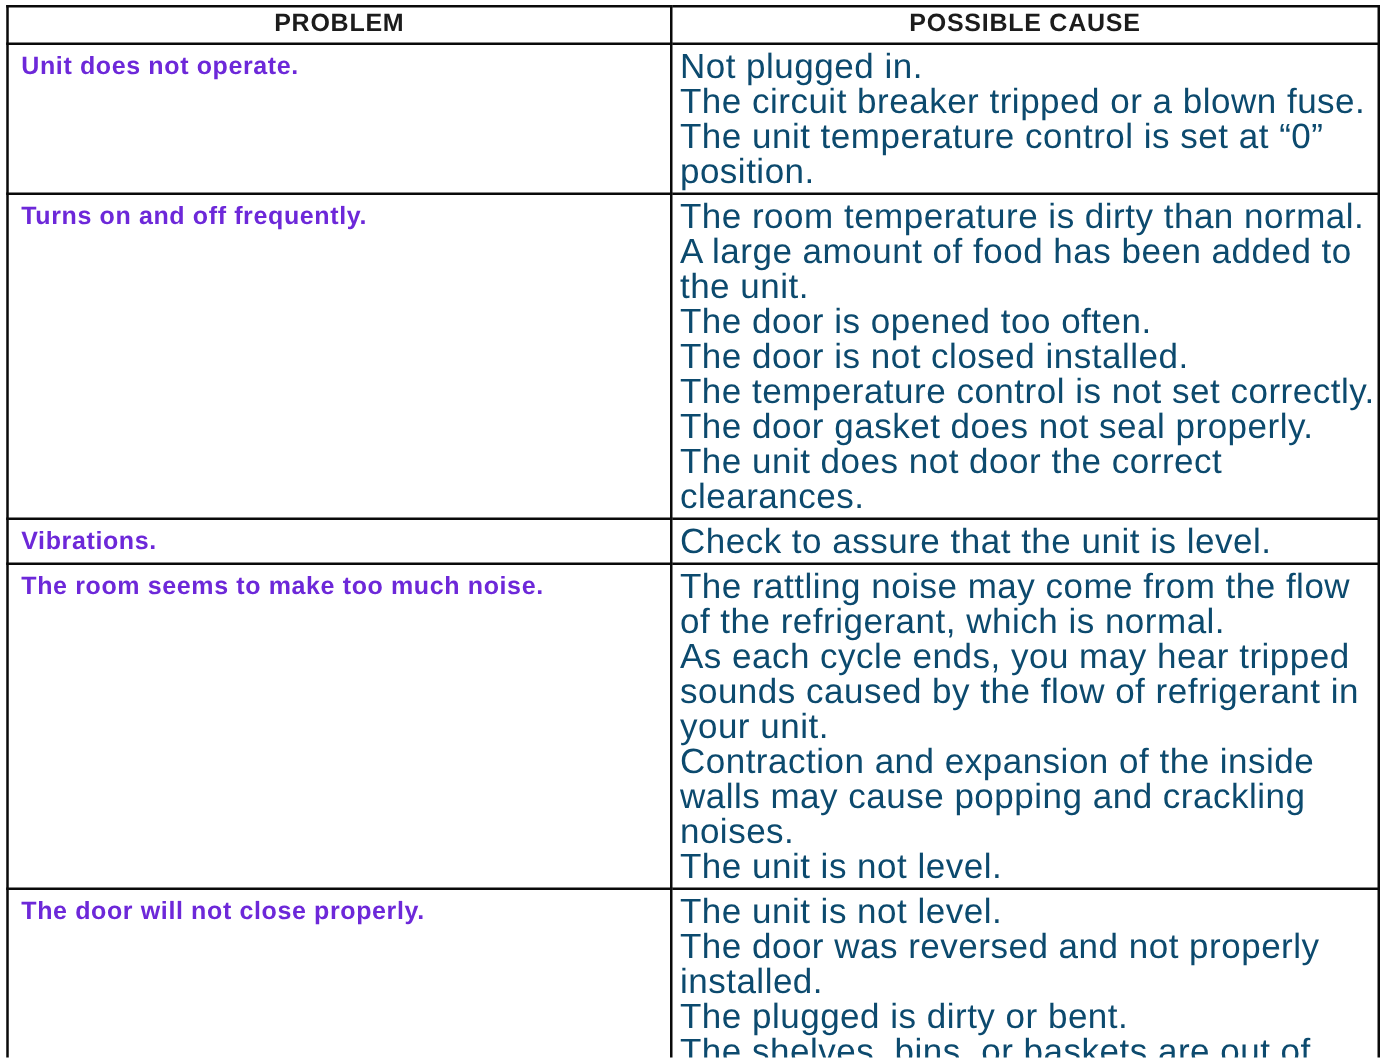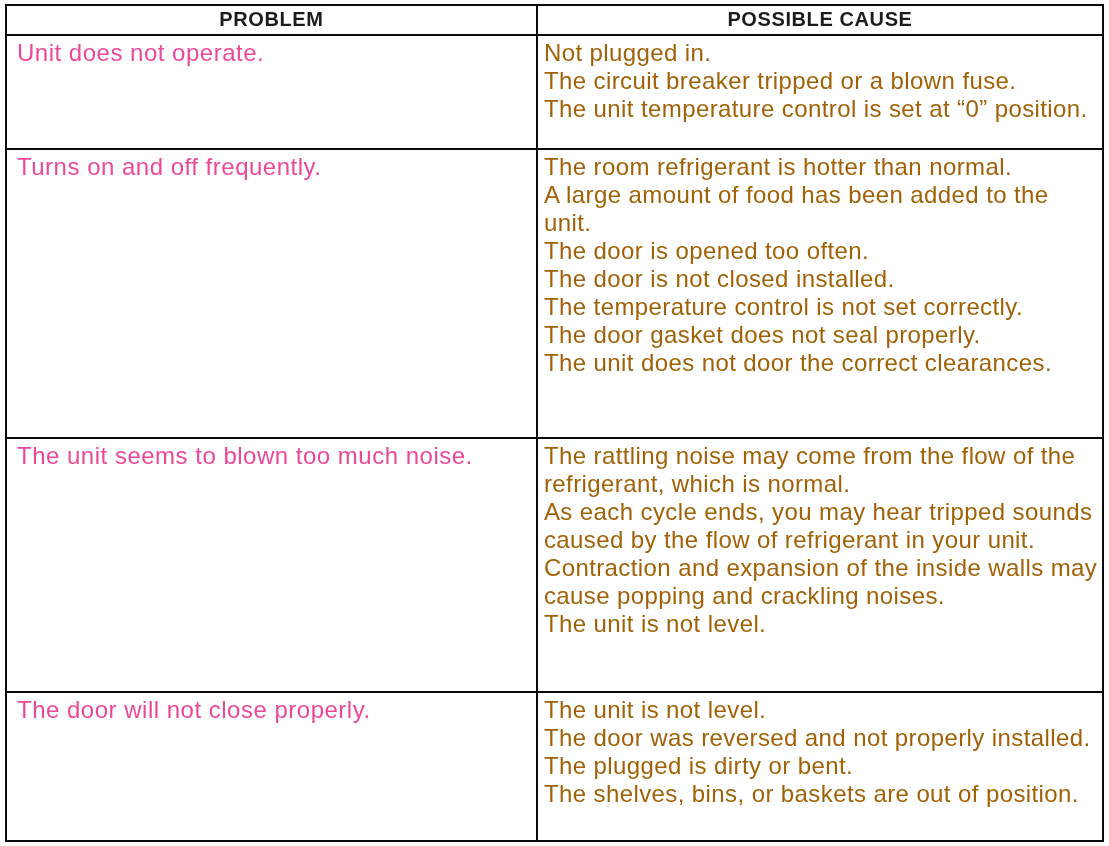--- a/index.html
+++ b/index.html
@@ -36,34 +36,34 @@
     font-weight: bold;
     letter-spacing: 0.6px;
     text-align: center;
     padding: 2px 4px 3px 4px;
     color: #1c1c1c;
     height: 30px;
   }
   th.col-problem { width: 48.4%; }
   th.col-cause   { width: 51.6%; margin-left: 48px; }
   td.problem-cell {
-    font-size: 24px;
-    font-weight: 400;
+    font-size: 20px;
+    font-weight: 700;
     letter-spacing: 0.5px;
     line-height: 28px;
     padding: 3px 6px 3px 10px;
-    color: #ec4899;
+    color: #6d28d9;
   }
   td.cause-cell {
-    font-size: 24px;
+    font-size: 28px;
     font-weight: 400;
     letter-spacing: 0.4px;
     line-height: 28px;
     padding: 3px 2px 3px 6px;
-    color: #a16207;
+    color: #0c4a6e;
   }
   .cause-line {
     display: block;
   }
 </style>
 </head>
 <body>
 
 <div class="page">
   <table class="trouble-table">
@@ -79,31 +79,37 @@
           <td class="problem-cell">Unit does not operate.</td>
           <td class="cause-cell">
             <span class="cause-line">Not plugged in.</span>
             <span class="cause-line">The circuit breaker tripped or a blown fuse.</span>
             <span class="cause-line">The unit temperature control is set at “0” position.</span>
           </td>
         </tr>
         <tr>
           <td class="problem-cell">Turns on and off frequently.</td>
           <td class="cause-cell">
-            <span class="cause-line">The room refrigerant is hotter than normal.</span>
+            <span class="cause-line">The room temperature is dirty than normal.</span>
             <span class="cause-line">A large amount of food has been added to the unit.</span>
             <span class="cause-line">The door is opened too often.</span>
             <span class="cause-line">The door is not closed installed.</span>
             <span class="cause-line">The temperature control is not set correctly.</span>
             <span class="cause-line">The door gasket does not seal properly.</span>
             <span class="cause-line">The unit does not door the correct clearances.</span>
           </td>
         </tr>
         <tr>
-          <td class="problem-cell">The unit seems to blown too much noise.</td>
+          <td class="problem-cell">Vibrations.</td>
+          <td class="cause-cell">
+            <span class="cause-line">Check to assure that the unit is level.</span>
+          </td>
+        </tr>
+        <tr>
+          <td class="problem-cell">The room seems to make too much noise.</td>
           <td class="cause-cell">
             <span class="cause-line">The rattling noise may come from the flow of the refrigerant, which is normal.</span>
             <span class="cause-line">As each cycle ends, you may hear tripped sounds caused by the flow of refrigerant in your unit.</span>
             <span class="cause-line">Contraction and expansion of the inside walls may cause popping and crackling noises.</span>
             <span class="cause-line">The unit is not level.</span>
           </td>
         </tr>
         <tr>
           <td class="problem-cell">The door will not close properly.</td>
           <td class="cause-cell">

